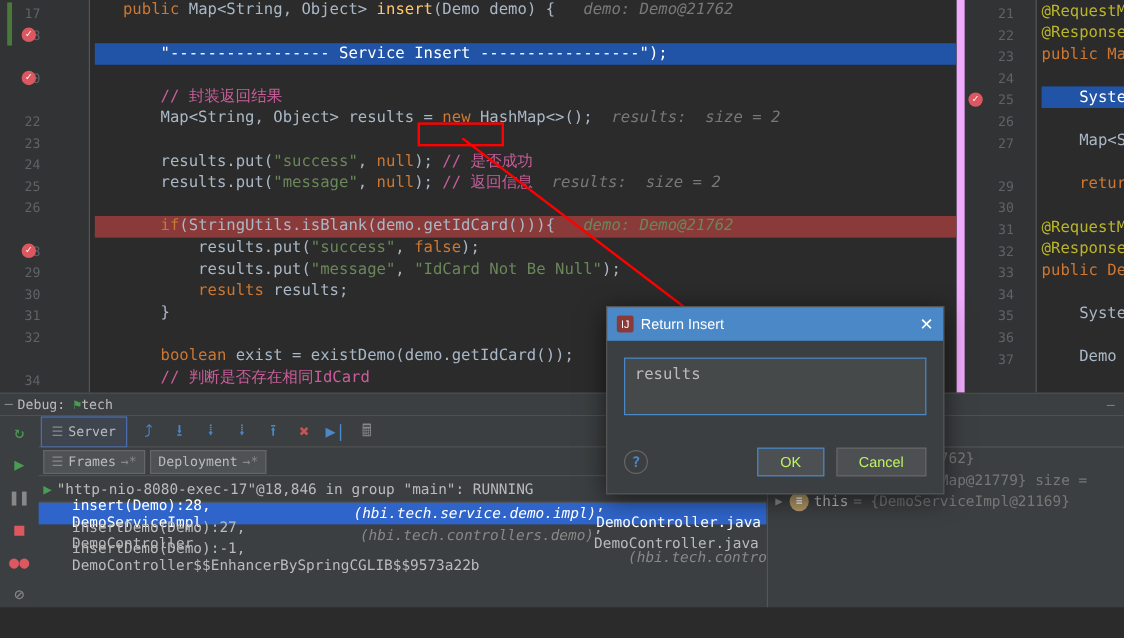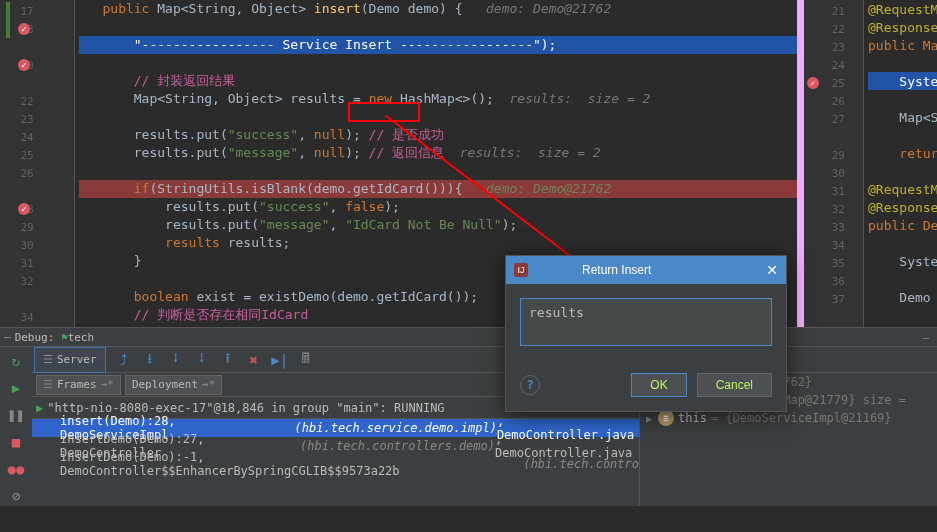--- a/index.html
+++ b/index.html
@@ -222,21 +222,20 @@
     background:#3c3f41;
     border:1px solid #555;
     box-shadow: 0 4px 20px rgba(0,0,0,0.6);
     z-index:10;
   }
   .dlg-title {
     height:28px; background:#4a88c7;
     display:flex; align-items:center; padding:0 8px;
     color:#fff; font-size:12px;
     font-family: "Segoe UI", sans-serif;
-    gap: 48px;
   }
   .dlg-title .ic { margin-right:6px; width:14px; height:14px; background:#8b3a3a; border-radius:2px; display:flex; align-items:center; justify-content:center; font-size:9px; }
   .dlg-title .close { margin-left:auto; cursor:pointer; color:#fff; font-size:14px; }
   .dlg-body { padding:14px; }
   .dlg-input {
     width:100%; height:48px;
     background:#45494a;
     border:1px solid #4a88c7;
     color:#bbb; font-size:13px;
     padding:6px 8px;

